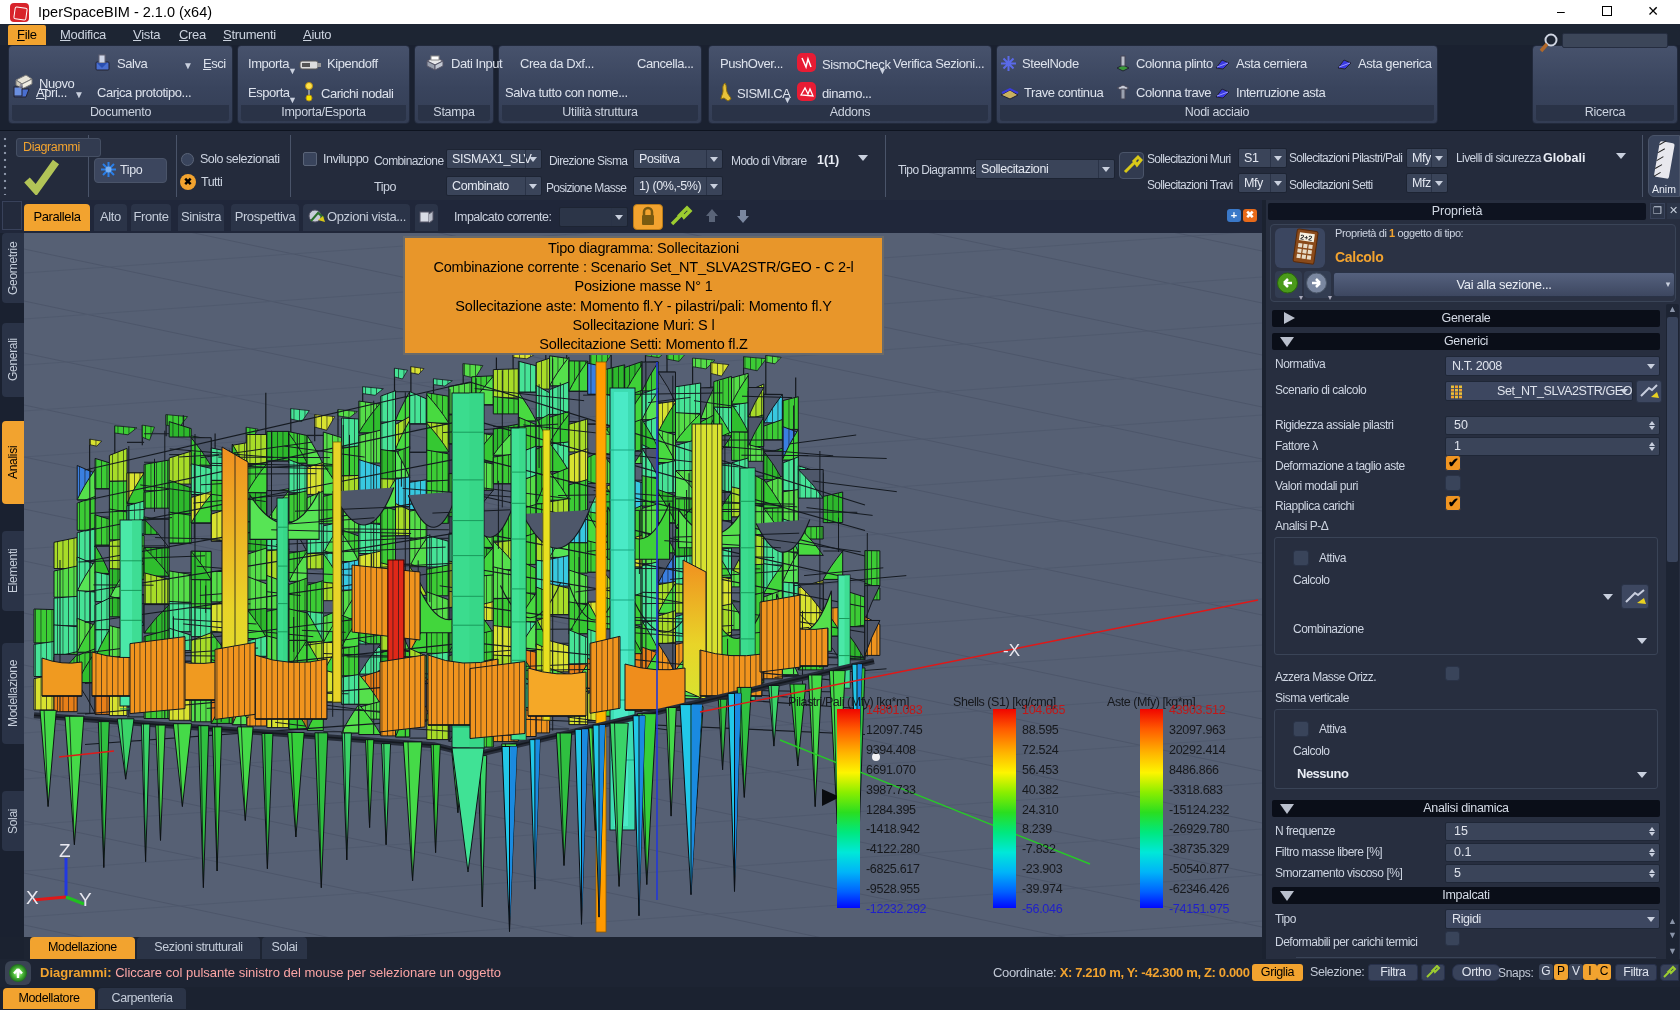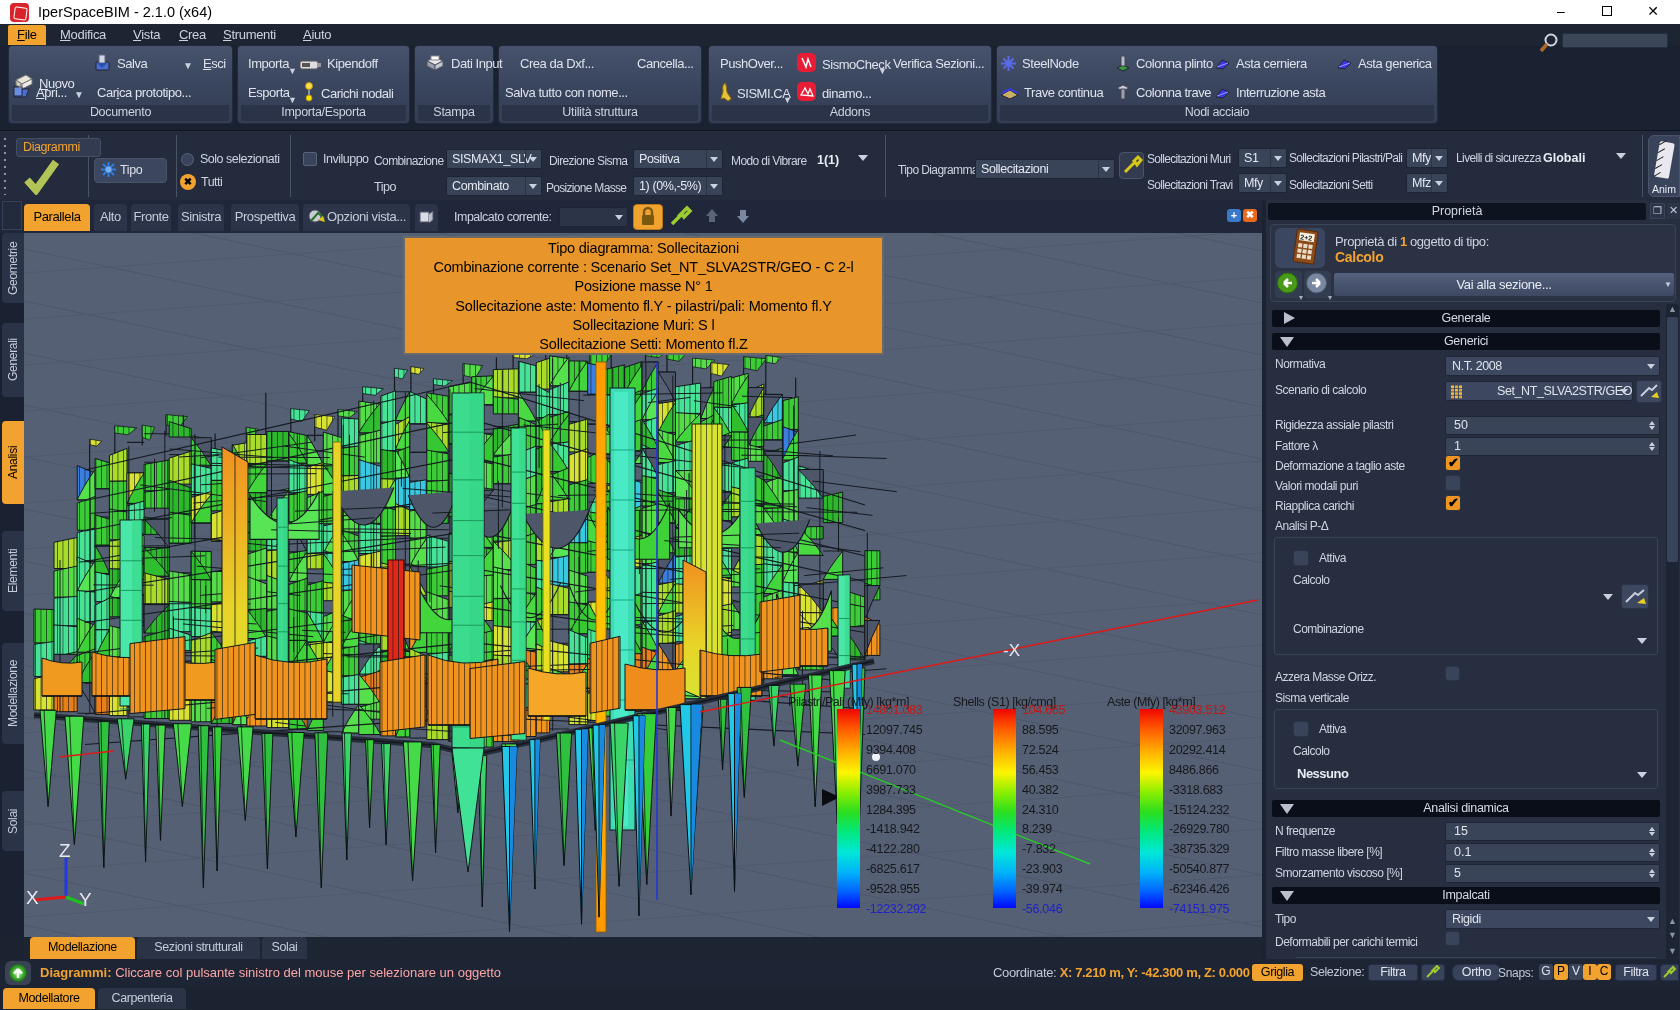--- a/index.html
+++ b/index.html
@@ -87,20 +87,23 @@
       <div class="glabel">Stampa</div>
     </div>
     <div class="group" style="left:498px;width:204px;">
       <div class="glabel">Utilità struttura</div>
     </div>
     <div class="group" style="left:708px;width:284px;">
       <div class="glabel">Addons</div>
     </div>
     <div class="group" style="left:996px;width:442px;">
       <div class="glabel">Nodi acciaio</div>
+    </div>
+    <div class="group" style="left:1532px;width:146px;">
+      <div class="glabel">Ricerca</div>
     </div>
     <div class="rbtn" style="left:14px;top:8px;margin-top:20px;"><svg class="ric" width="20" height="18">
         <polygon points="2,6 12,1 18,5 8,10" fill="#e8e4d8" stroke="#777"></polygon>
         <polygon points="2,6 8,10 8,15 2,11" fill="#cfc9b8" stroke="#777"></polygon>
         <polygon points="8,10 18,5 18,10 8,15" fill="#efece2" stroke="#777"></polygon>
       </svg><u>N</u>uovo</div>
     <div class="rbtn" style="left:93px;top:8px;"><svg class="ric" width="19" height="18">
         <rect x="3" y="8" width="13" height="8" rx="1" fill="#4a6fd0" stroke="#223"></rect>
         <rect x="6" y="1" width="6" height="8" fill="#cdd5e8" stroke="#667"></rect>
         <polygon points="4,9 14,9 9,14" fill="#2a4fb0"></polygon>
@@ -1595,21 +1598,21 @@
             <rect x="28.2" y="16.0" width="4" height="4" fill="#e8dcc8"></rect>
             <rect x="33.4" y="16.0" width="4" height="4" fill="#e8dcc8"></rect>
             <rect x="23.0" y="21.4" width="4" height="4" fill="#e8dcc8"></rect>
             <rect x="28.2" y="21.4" width="4" height="4" fill="#e8dcc8"></rect>
             <rect x="33.4" y="21.4" width="4" height="4" fill="#e8dcc8"></rect>
             <rect x="23.0" y="26.8" width="4" height="4" fill="#e8dcc8"></rect>
             <rect x="28.2" y="26.8" width="4" height="4" fill="#e8dcc8"></rect>
             <rect x="33.4" y="26.8" width="4" height="4" fill="#e8dcc8"></rect>
           </g>
         </svg></div>
-      <div class="abs" style="left:64px;top:9px;color:#cdd4e1;font-size:13px;letter-spacing:-0.4px;">Proprietà di <b style="color:#f2a32f;">1</b> oggetto di tipo:</div>
+      <div class="abs" style="left:64px;top:2px;color:#cdd4e1;font-size:11px;letter-spacing:-0.4px;">Proprietà di <b style="color:#f2a32f;">1</b> oggetto di tipo:</div>
       <div class="abs" style="left:64px;top:24px;color:#f2a32f;font-size:14px;font-weight:bold;letter-spacing:-0.3px;">Calcolo</div>
       <div class="abs" style="left:4px;top:46px;width:27px;height:27px;background:#333d52;border-radius:4px;"><svg width="25" height="25">
           <circle cx="12.5" cy="12" r="10" fill="#4a9a1a" stroke="#2a6a0a"></circle>
           <path d="M17 12h-8m0 0l4-4m-4 4l4 4" stroke="#fff" stroke-width="2.5" fill="none"></path>
         </svg><div style="position:absolute;right:-1px;bottom:-4px;color:#aab;font-size:8px;">▾</div></div>
       <div class="abs" style="left:33px;top:46px;width:27px;height:27px;background:#333d52;border-radius:4px;"><svg width="25" height="25">
           <circle cx="12.5" cy="12" r="10" fill="#7a87a0" stroke="#4a5668"></circle>
           <path d="M8 12h8m0 0l-4-4m4 4l-4 4" stroke="#fff" stroke-width="2.5" fill="none"></path>
         </svg><div style="position:absolute;right:-1px;bottom:-4px;color:#aab;font-size:8px;">▾</div></div>
       <div class="abs" style="left:62px;top:47px;width:342px;height:25px;background:linear-gradient(#55617e,#3d4760);border:1px solid #2a3347;border-radius:3px;color:#e8ecf4;font-size:13px;text-align:center;line-height:23px;letter-spacing:-0.3px;">Vai alla sezione...<span style="position:absolute;right:4px;bottom:0px;color:#c9d0de;font-size:9px;">▾</span></div>

